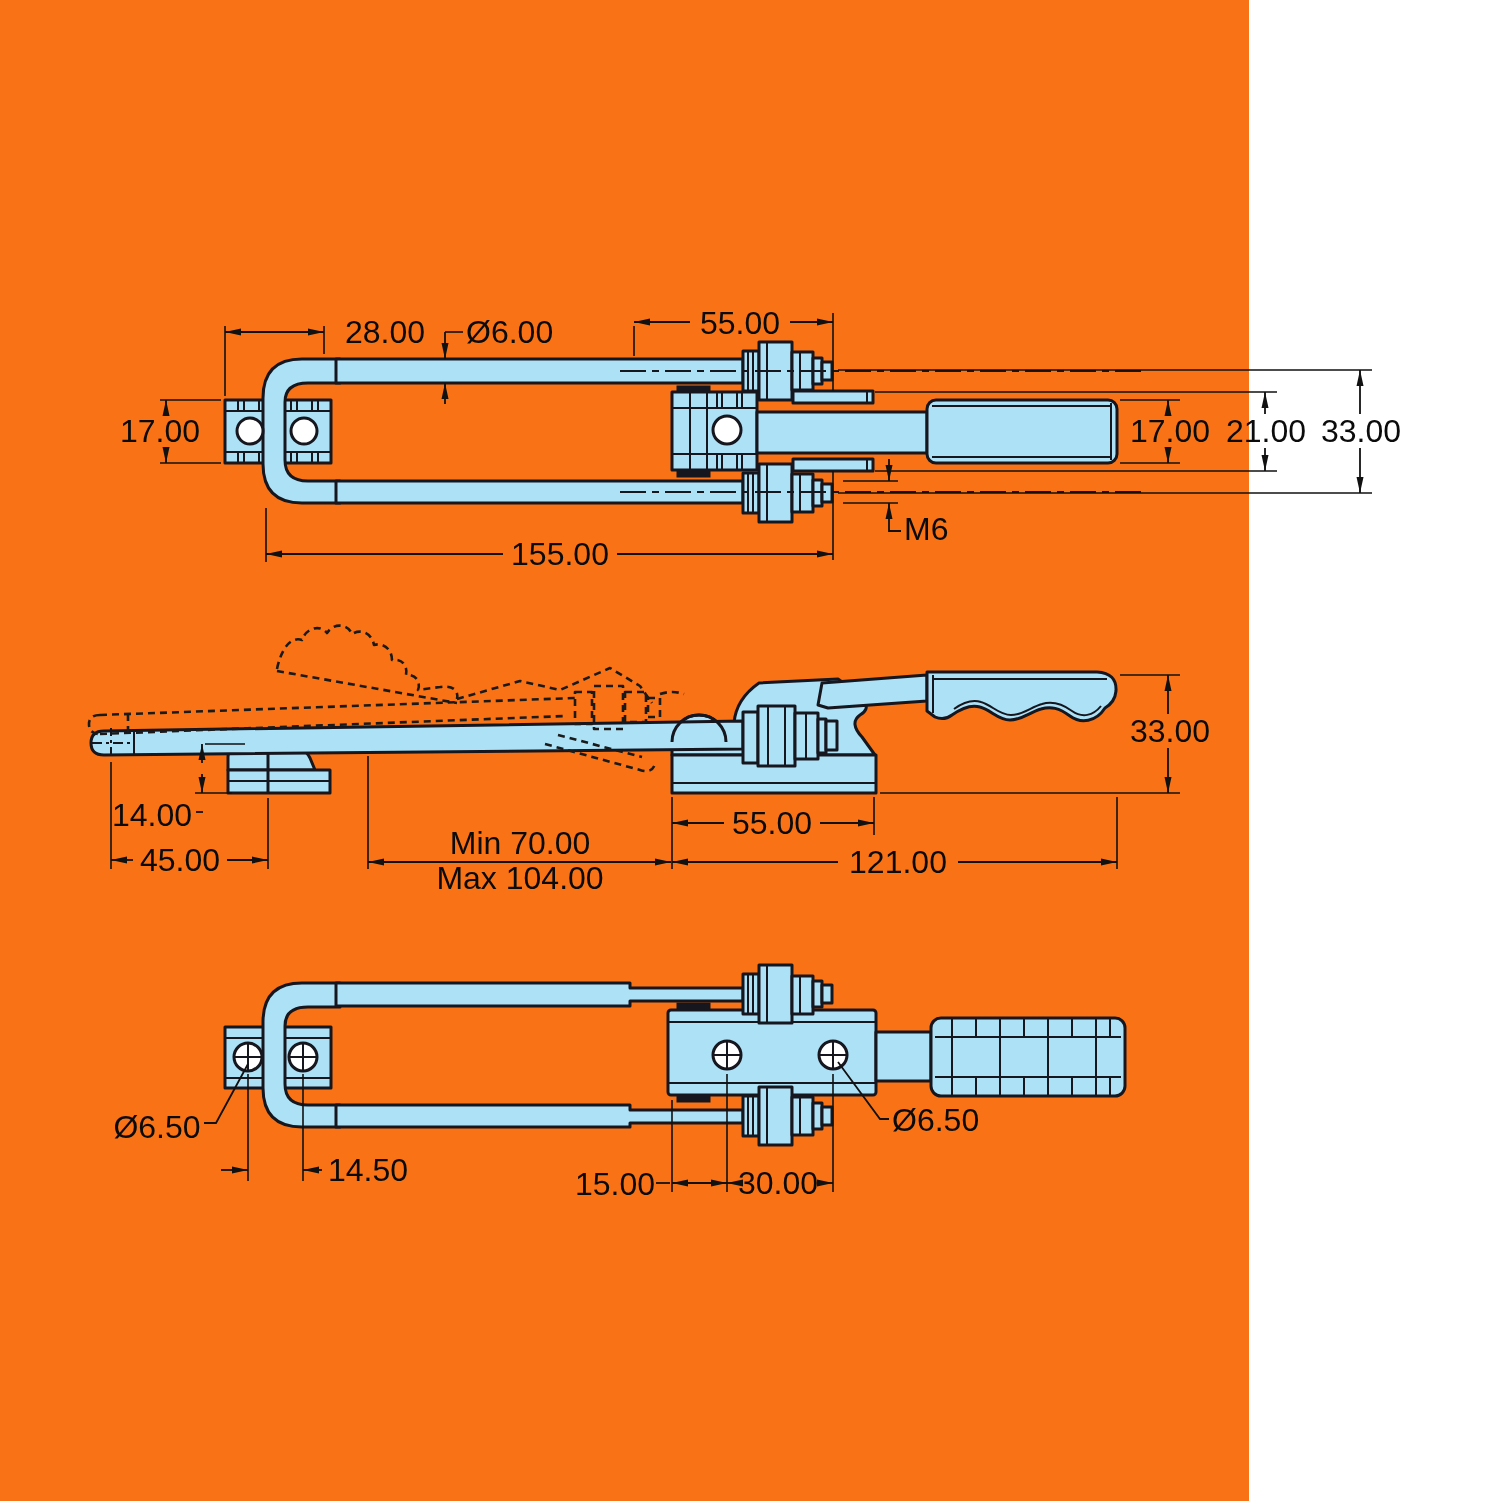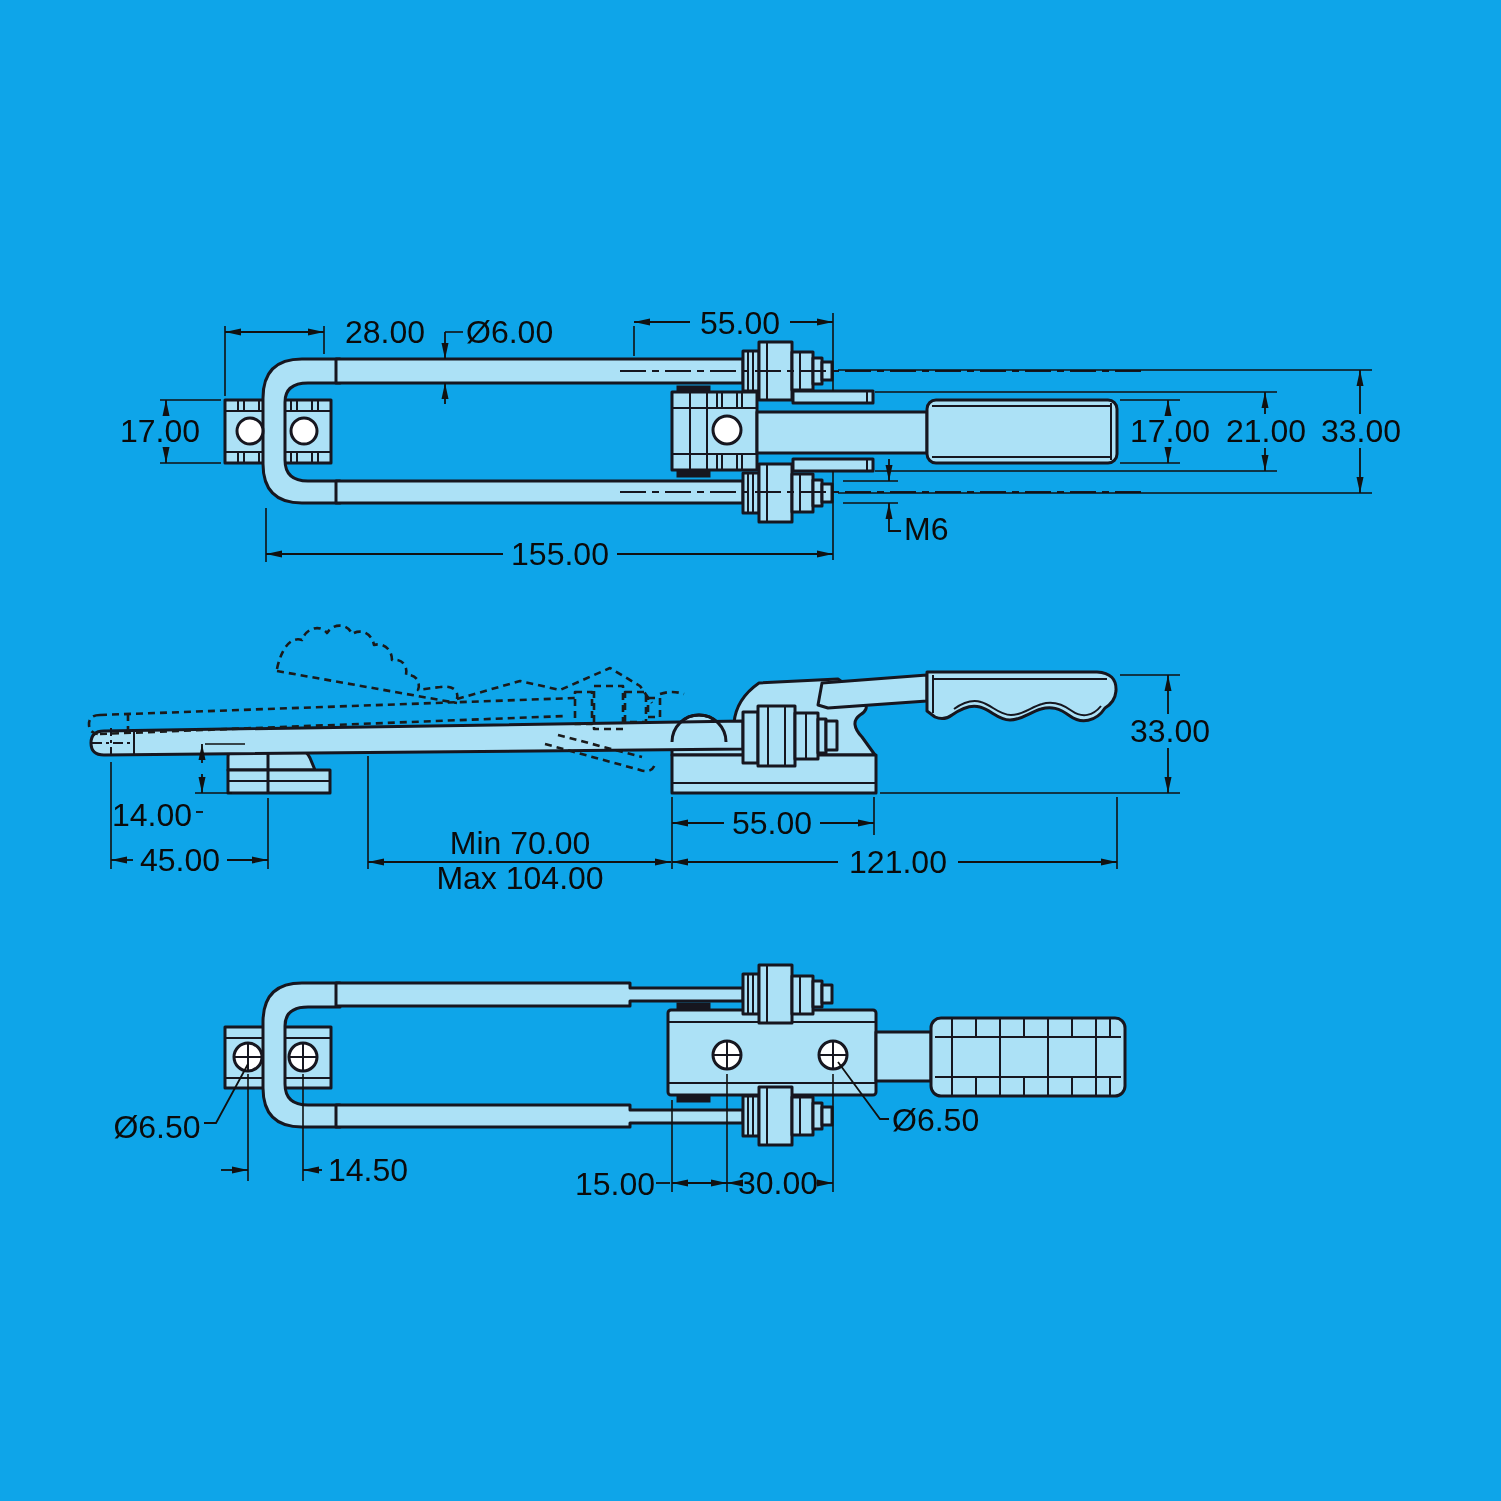--- a/index.html
+++ b/index.html
@@ -1,16 +1,16 @@
 <!DOCTYPE html>
 <html><head>
 <meta charset="utf-8">
 <style>
   html,body{margin:0;padding:0;background:#ffffff;}
-  .canvas{width:1501px;height:1501px;position:relative;background:#0ea5e9;font-family:"Liberation Sans",sans-serif;}
+  .canvas{width:1249px;height:1501px;position:relative;background:#f97316;font-family:"Liberation Sans",sans-serif;}
   svg{display:block;}
   .part{fill:#ace1f6;stroke:#16161f;stroke-width:3;stroke-linejoin:round;}
   .part-thin{fill:none;stroke:#16161f;stroke-width:2;stroke-linejoin:round;}
   .partline{stroke:#16161f;stroke-width:3;fill:none;}
   .dark{fill:#16161f;stroke:#16161f;stroke-width:1;}
   .hole{fill:#ffffff;stroke:#16161f;stroke-width:3;}
   .cross{stroke:#16161f;stroke-width:2;fill:none;}
   .dim{stroke:#111111;stroke-width:1.8;fill:none;}
   .ext{stroke:#111111;stroke-width:1.6;fill:none;}
   .cl{stroke:#16161f;stroke-width:1.8;fill:none;stroke-dasharray:26 6 7 6;}

